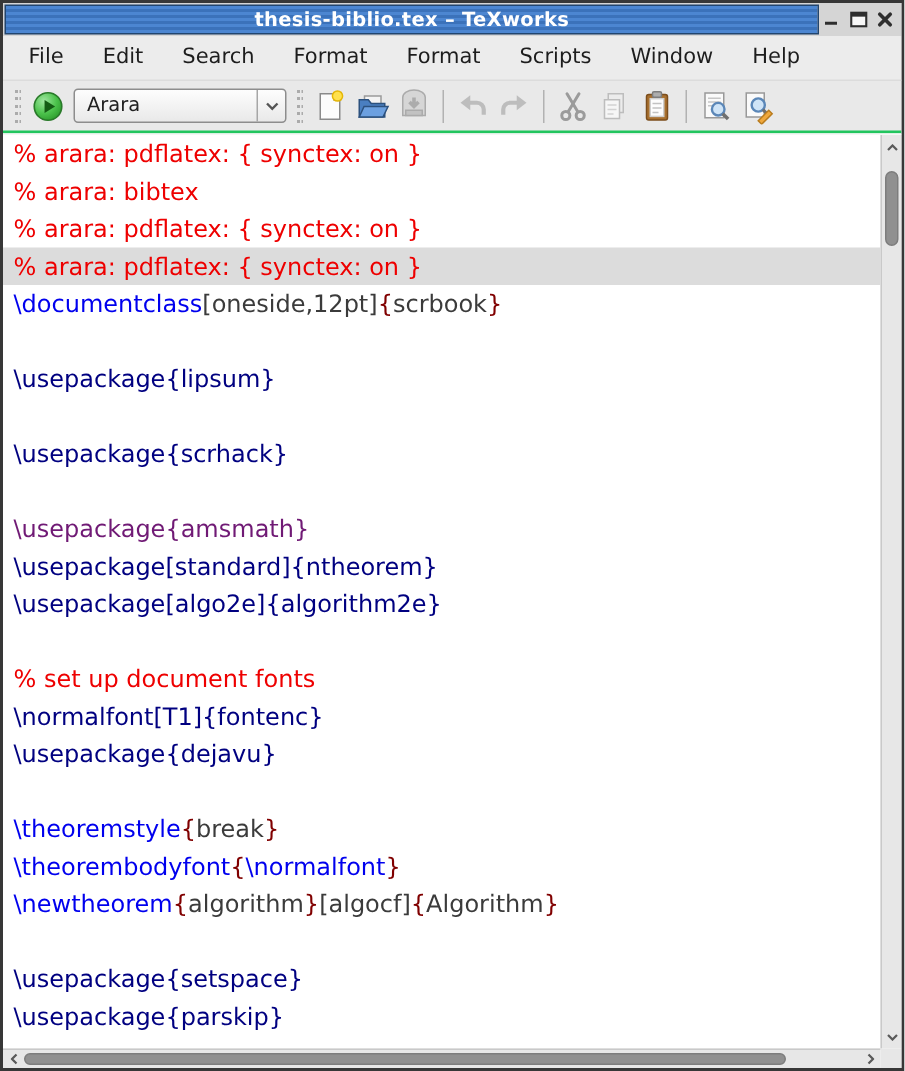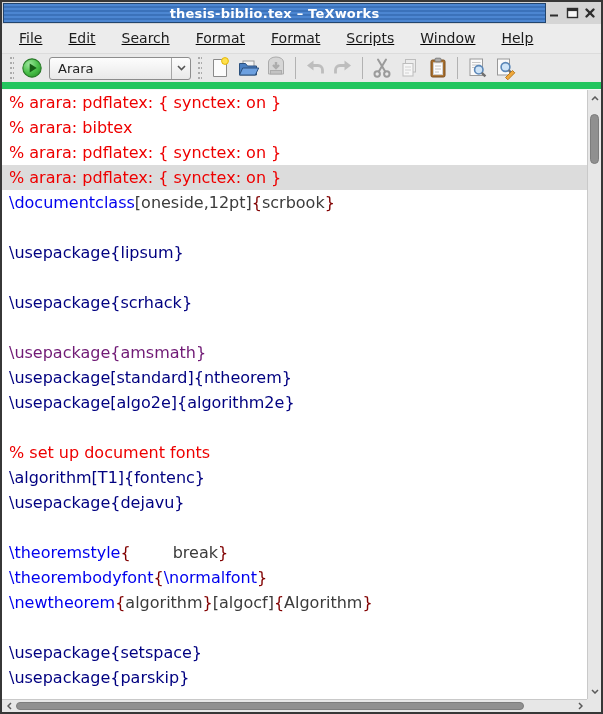--- a/index.html
+++ b/index.html
@@ -16,24 +16,24 @@
   .title-panel {
     position:absolute; left:1px; top:1px; bottom:1px; right:55px;
     background:repeating-linear-gradient(180deg,#4c86d1 0px,#4c86d1 2px,#3b72ba 2px,#3b72ba 4px);
     border:1px solid #22456e;
     display:flex; align-items:center; justify-content:center;
   }
   .title-text { color:#ffffff; font-weight:bold; font-size:13px; letter-spacing:.2px; }
   .win-buttons { position:absolute; right:1px; top:0; height:22px; display:flex; align-items:center; gap:2px; padding:0 2px; }
   .win-btn { width:16px; height:16px; display:flex; align-items:center; justify-content:center; cursor:default; }
   
-  .menubar { height:30px; background:#ececec; display:flex; align-items:center; padding-left:4px; border-bottom:1px solid #dcdcdc; flex:0 0 auto;text-decoration:underline; }
+  .menubar { height:30px; background:#ececec; display:flex; align-items:center; padding-left:4px; border-bottom:1px solid #dcdcdc; flex:0 0 auto; }
   .menu-item { padding:0 13px; font-size:14px; color:#1d1d1d; line-height:29px; }
   
-  .toolbar { height:35px; background:#e9e9e9; display:flex; align-items:center; border-bottom:7px solid #22c55e; flex:0 0 auto; padding-left:4px; }
+  .toolbar { height:35px; background:#e9e9e9; display:flex; align-items:center; border-bottom:2px solid #22c55e; flex:0 0 auto; padding-left:4px; }
   .drag-handle { width:4px; height:22px; margin:0 4px;
     background-image:repeating-linear-gradient(180deg,#ababab 0 2px, transparent 2px 5px),repeating-linear-gradient(180deg,#ababab 0 2px, transparent 2px 5px);
     background-size:2px 100%,2px 100%; background-position:0 0,3px 0; background-repeat:no-repeat; }
   .tb-btn { width:28px; height:28px; display:flex; align-items:center; justify-content:center; border-radius:3px; }
   .tb-sep { width:1px; height:22px; background:#b2b2b2; margin:0 5px; }
   .combo {
     width:142px; height:23px; margin:0 3px;
     border:1px solid #8d8d8d; border-radius:3px;
     background:linear-gradient(#fdfdfd,#e9e9e9);
     display:flex; align-items:center; position:relative;
@@ -238,24 +238,24 @@
         <div class="code-line">&nbsp;</div>
         <div class="code-line"><span style="color: rgb(0, 0, 128);">\usepackage{lipsum}</span></div>
         <div class="code-line">&nbsp;</div>
         <div class="code-line"><span style="color: rgb(0, 0, 128);">\usepackage{scrhack}</span></div>
         <div class="code-line">&nbsp;</div>
         <div class="code-line"><span style="color: #701a75;">\usepackage{amsmath}</span></div>
         <div class="code-line"><span style="color: rgb(0, 0, 128);">\usepackage[standard]{ntheorem}</span></div>
         <div class="code-line"><span style="color: rgb(0, 0, 128);">\usepackage[algo2e]{algorithm2e}</span></div>
         <div class="code-line">&nbsp;</div>
         <div class="code-line"><span style="color: rgb(238, 0, 0);">% set up document fonts</span></div>
-        <div class="code-line"><span style="color: rgb(0, 0, 128);">\algorithm[T1]{fontenc}</span></div>
+        <div class="code-line"><span style="color: rgb(0, 0, 128);">\normalfont[T1]{fontenc}</span></div>
         <div class="code-line"><span style="color: rgb(0, 0, 128);">\usepackage{dejavu}</span></div>
         <div class="code-line">&nbsp;</div>
-        <div class="code-line"><span style="color: rgb(0, 0, 238);">\theoremstyle</span><span style="color: rgb(128, 0, 0);">{</span><span style="color: rgb(59, 59, 59); margin-left: 42px;">break</span><span style="color: rgb(128, 0, 0);">}</span></div>
+        <div class="code-line"><span style="color: rgb(0, 0, 238);">\theoremstyle</span><span style="color: rgb(128, 0, 0);">{</span><span style="color: rgb(59, 59, 59);">break</span><span style="color: rgb(128, 0, 0);">}</span></div>
         <div class="code-line"><span style="color: rgb(0, 0, 238);">\theorembodyfont</span><span style="color: rgb(128, 0, 0);">{</span><span style="color: rgb(0, 0, 238);">\normalfont</span><span style="color: rgb(128, 0, 0);">}</span></div>
         <div class="code-line"><span style="color: rgb(0, 0, 238);">\newtheorem</span><span style="color: rgb(128, 0, 0);">{</span><span style="color: rgb(59, 59, 59);">algorithm</span><span style="color: rgb(128, 0, 0);">}</span><span style="color: rgb(59, 59, 59);">[algocf]</span><span style="color: rgb(128, 0, 0);">{</span><span style="color: rgb(59, 59, 59);">Algorithm</span><span style="color: rgb(128, 0, 0);">}</span></div>
         <div class="code-line">&nbsp;</div>
         <div class="code-line"><span style="color: rgb(0, 0, 128);">\usepackage{setspace}</span></div>
         <div class="code-line"><span style="color: rgb(0, 0, 128);">\usepackage{parskip}</span></div>
       </div>
 
     <div class="vscroll">
       <span class="varrow up">
         <svg width="8" height="5" viewBox="0 0 8 5">

